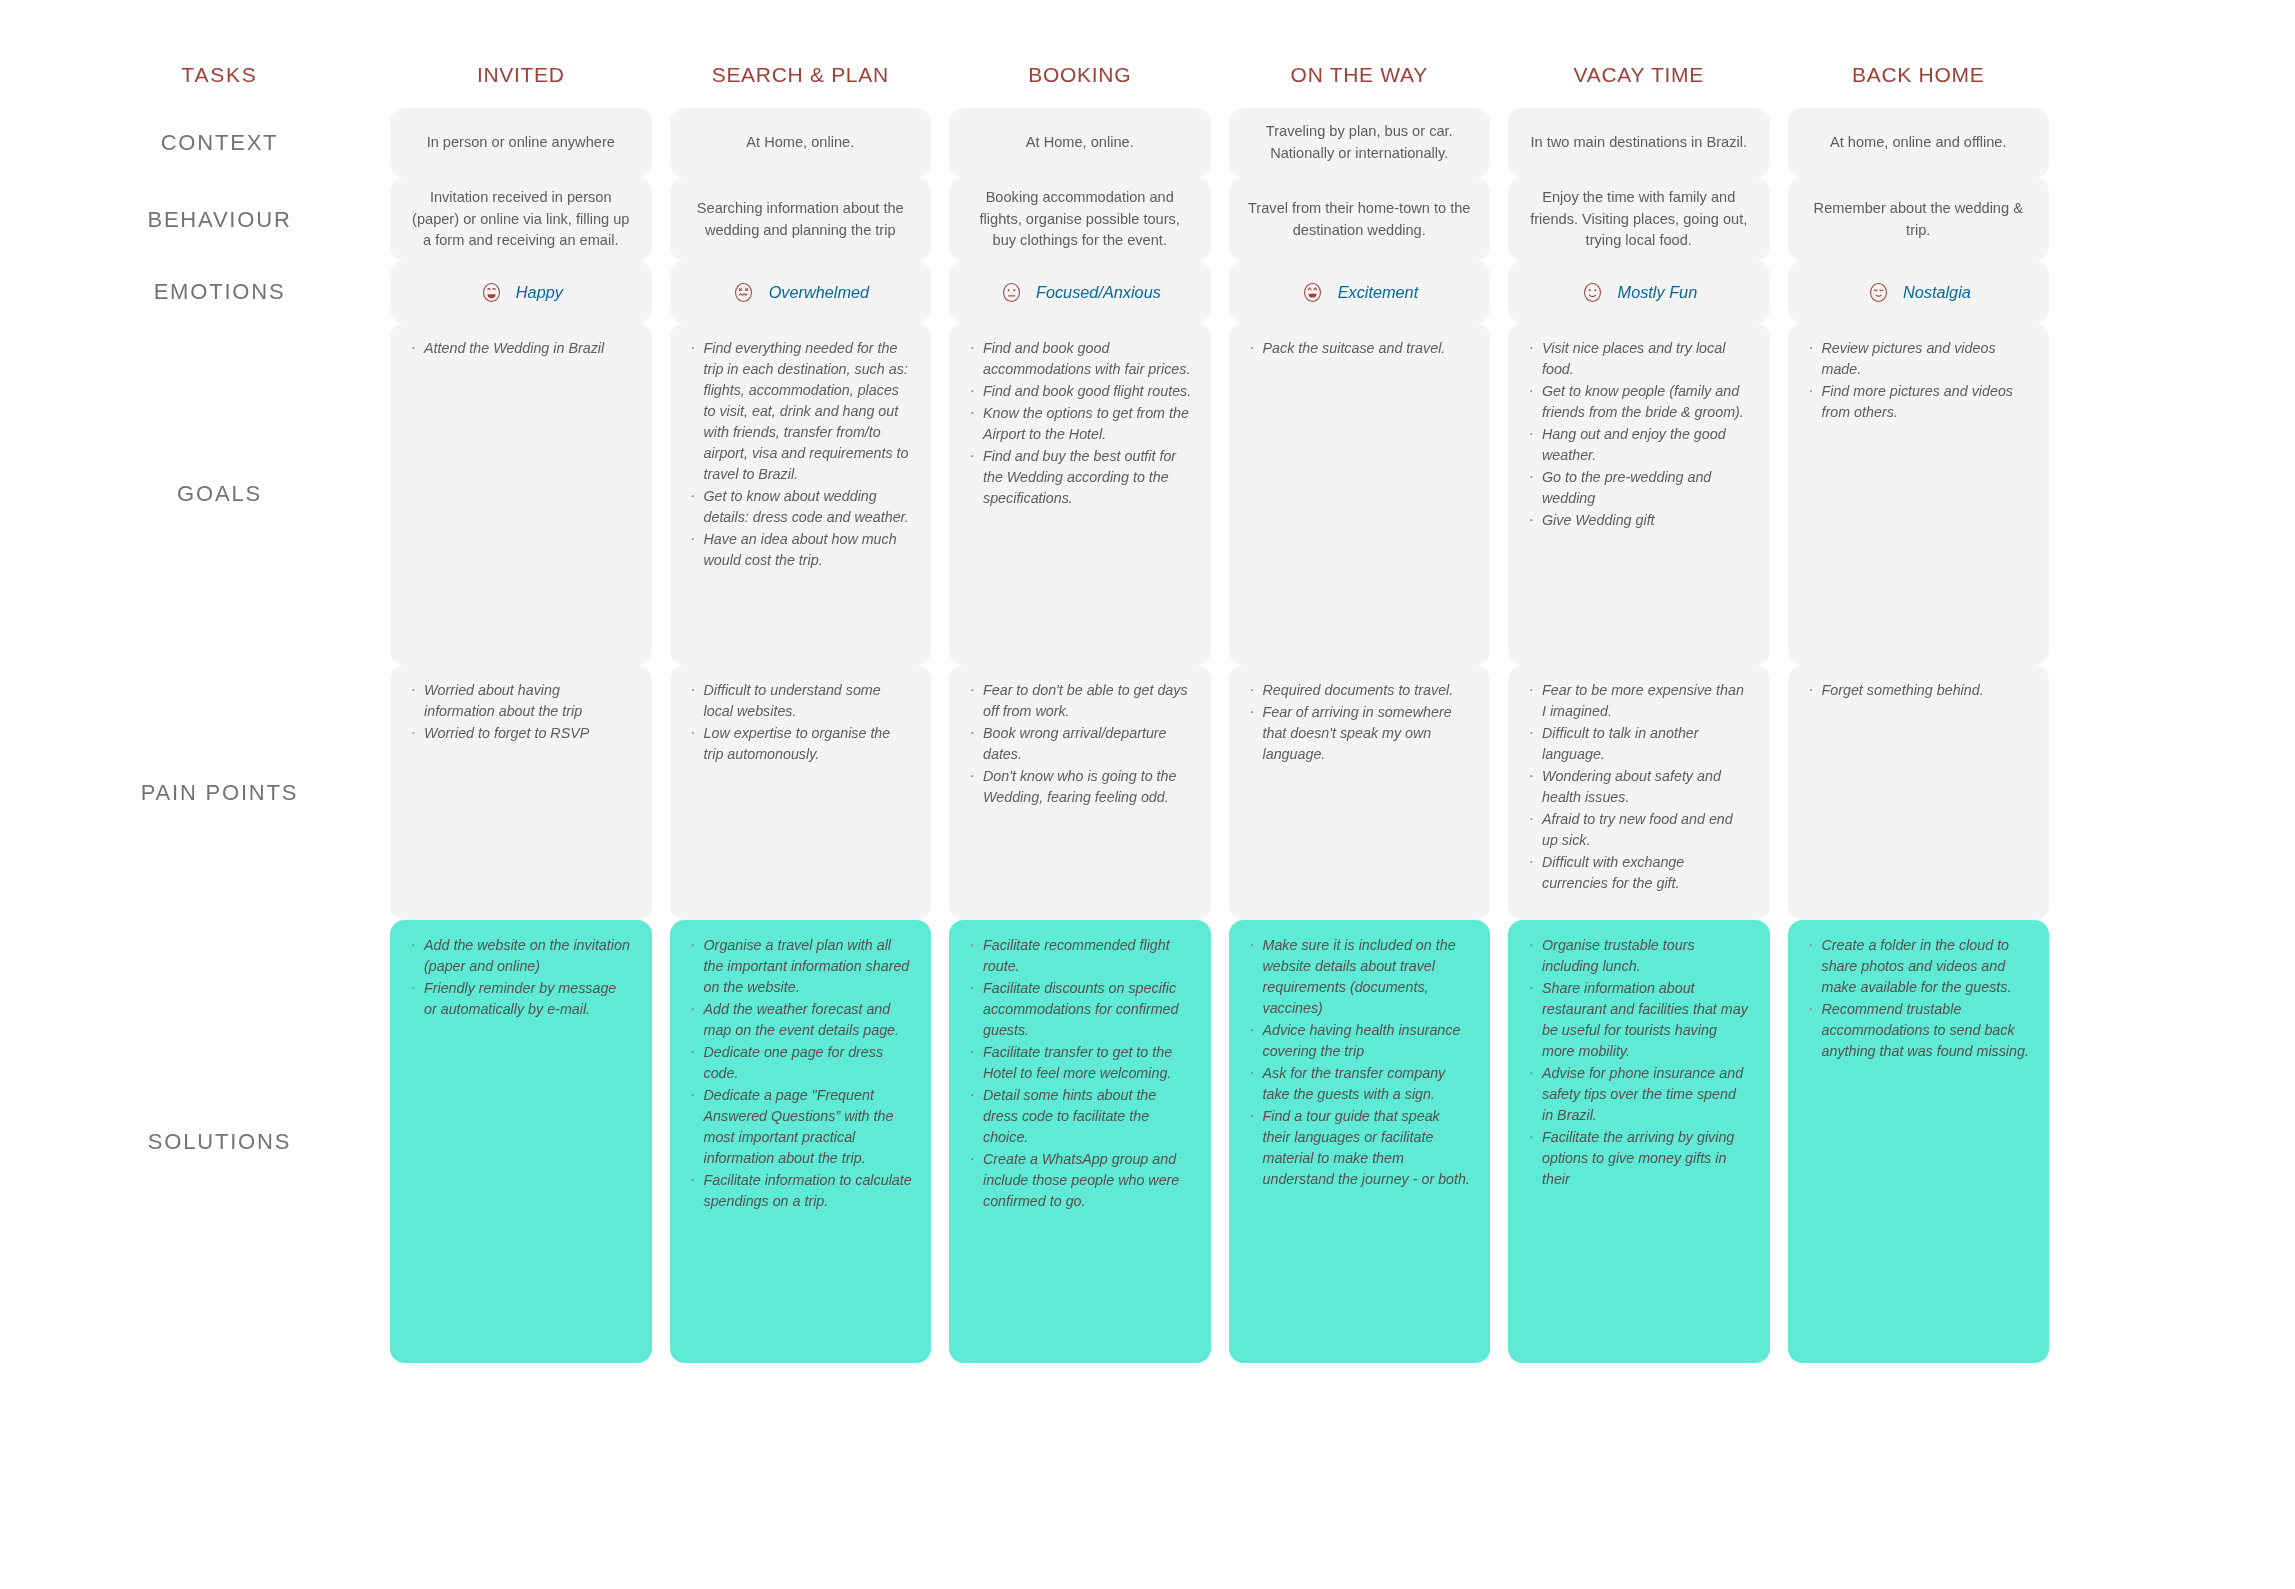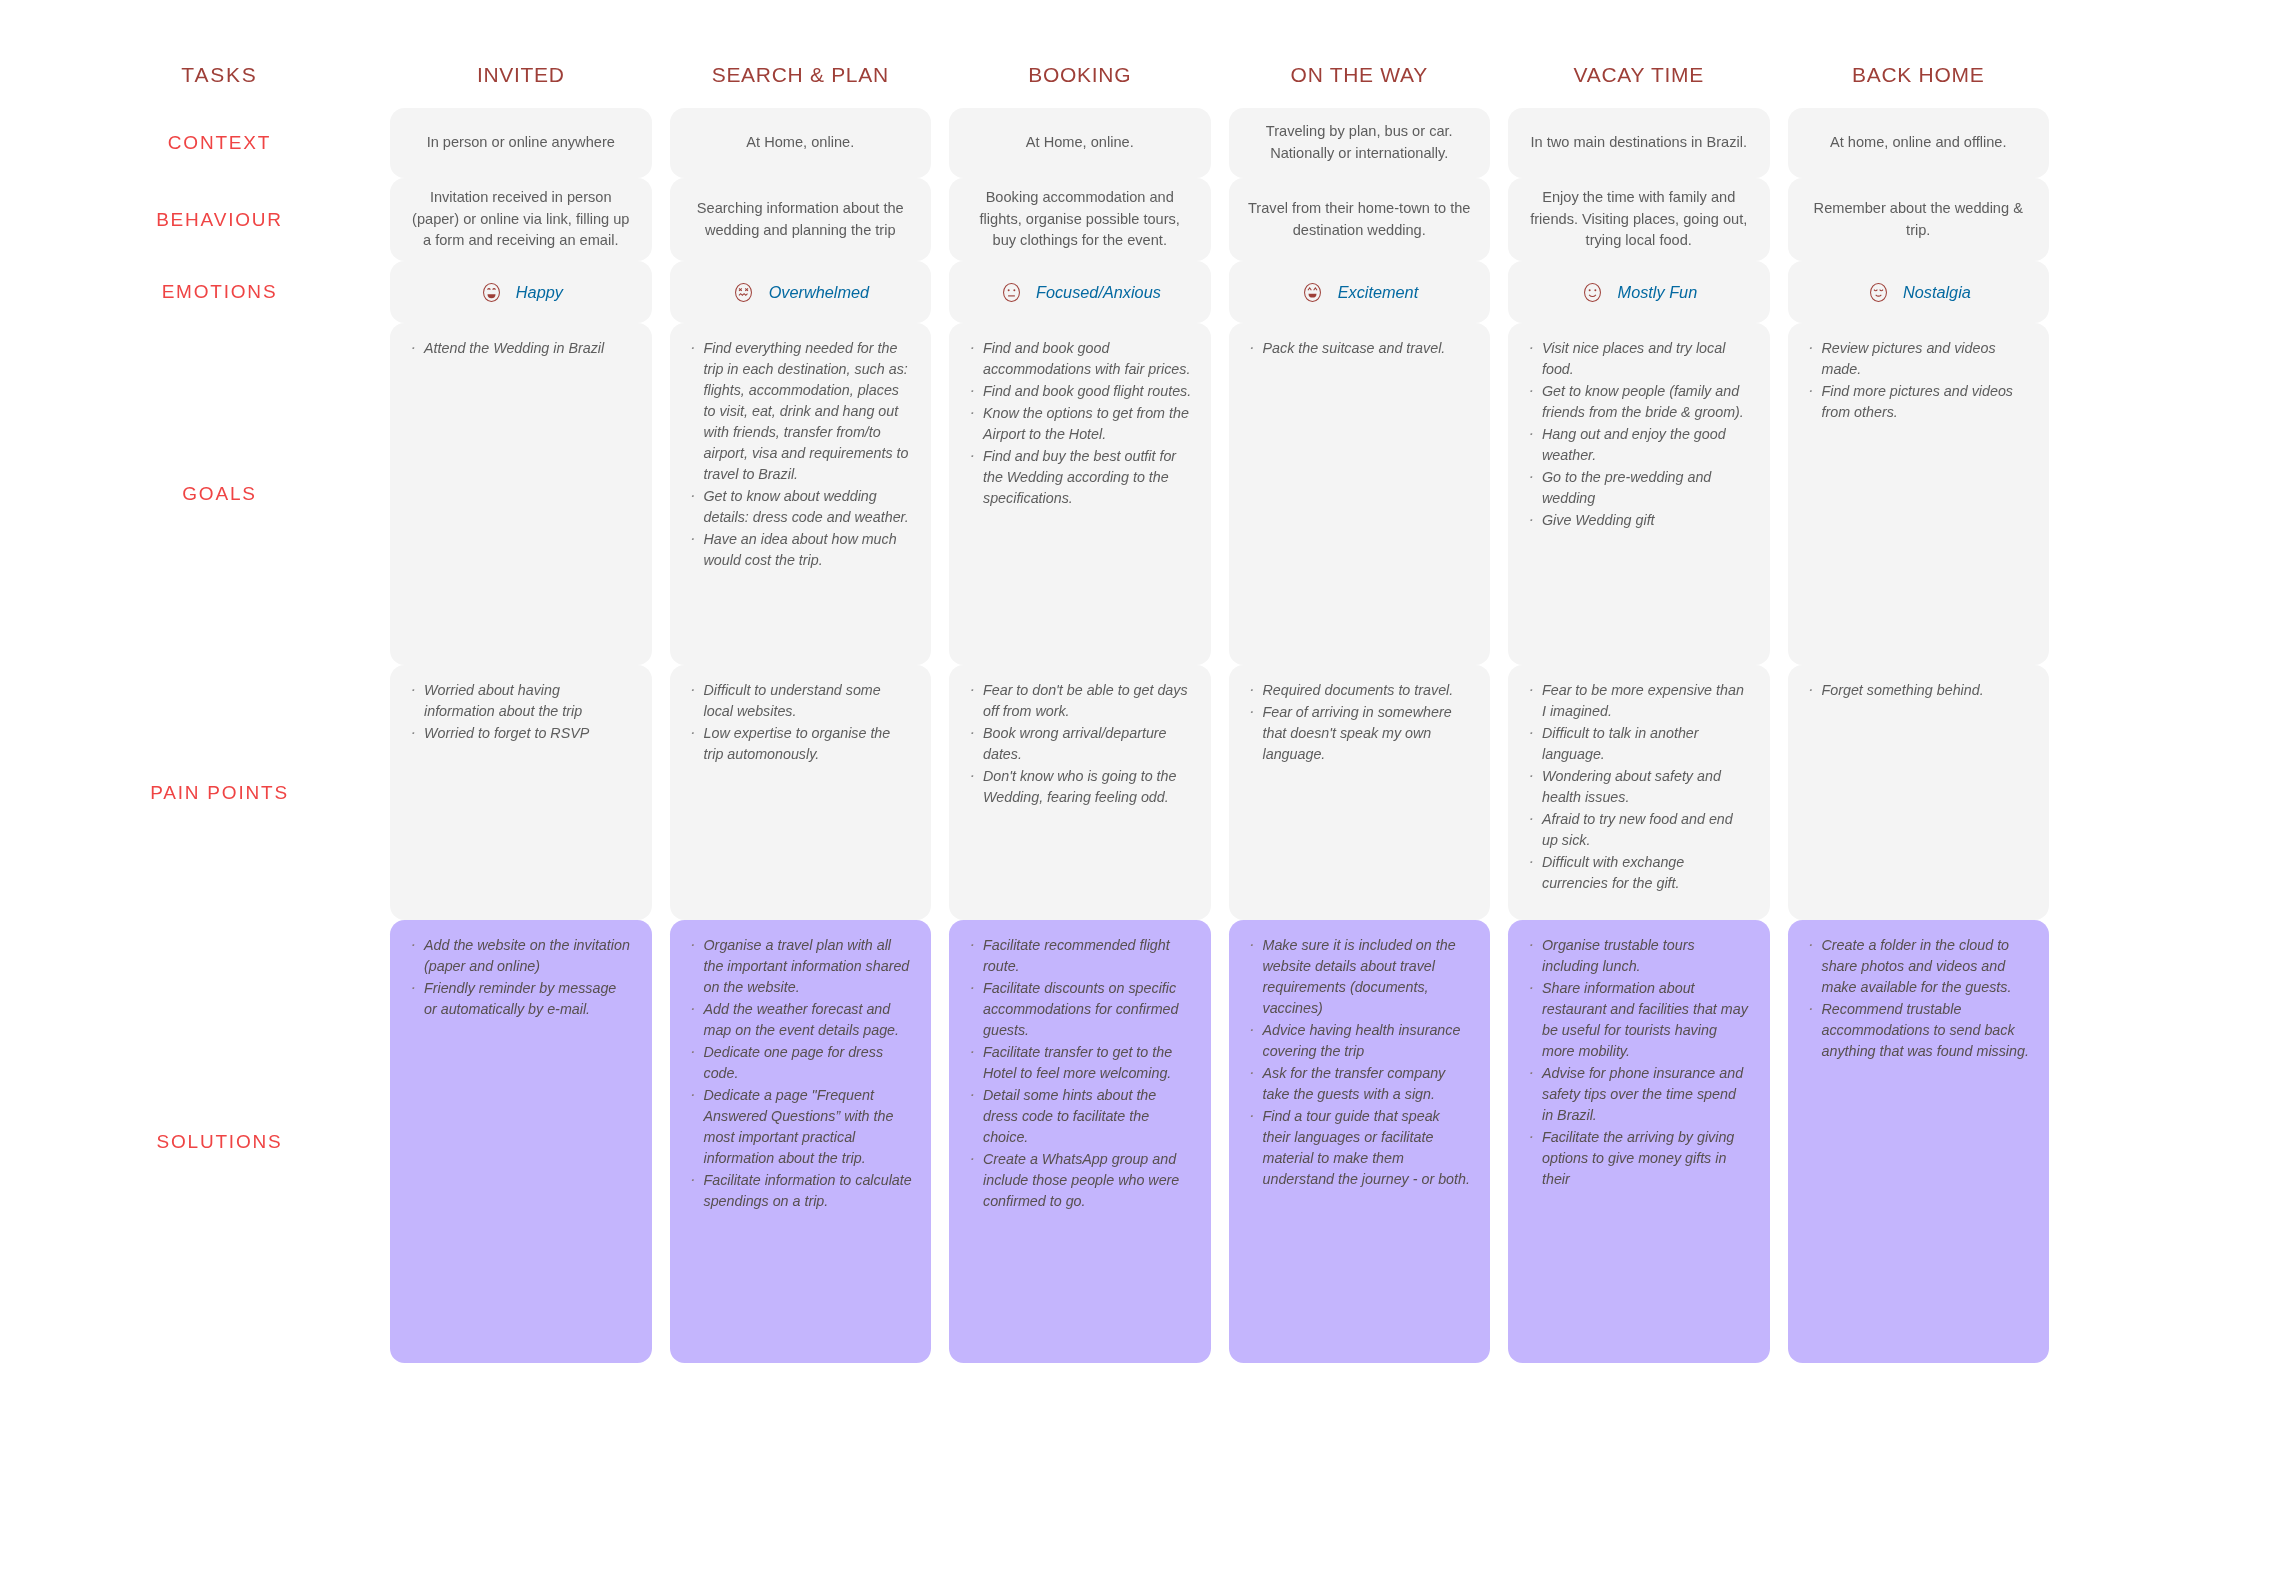--- a/index.html
+++ b/index.html
@@ -35,39 +35,39 @@
     font-size: 21px;
     letter-spacing: 0.7px;
     text-align: center;
     padding-bottom: 21px;
     white-space: nowrap;
   }
   .hdr.rowlabel-hdr { letter-spacing: 1.8px; }
 
   
   .rowlabel {
-    color: #ef4444;
-    font-size: 19px;
+    color: #737373;
+    font-size: 22px;
     letter-spacing: 1.8px;
     text-align: center;
     display: flex;
     align-items: center;
     justify-content: center;
     white-space: nowrap;
   }
 
   
   .card {
     background: #f4f4f4;
     border-radius: 14.6px;
     color: #5d5d5d;
     font-size: 14.6px;
     line-height: 1.48;
   }
-  .card.rose { background: #c4b5fd; }
+  .card.rose { background: #5eead4; }
 
   
   .card.centered {
     display: flex;
     align-items: center;
     justify-content: center;
     text-align: center;
     padding: 10px 19px;
   }
 

